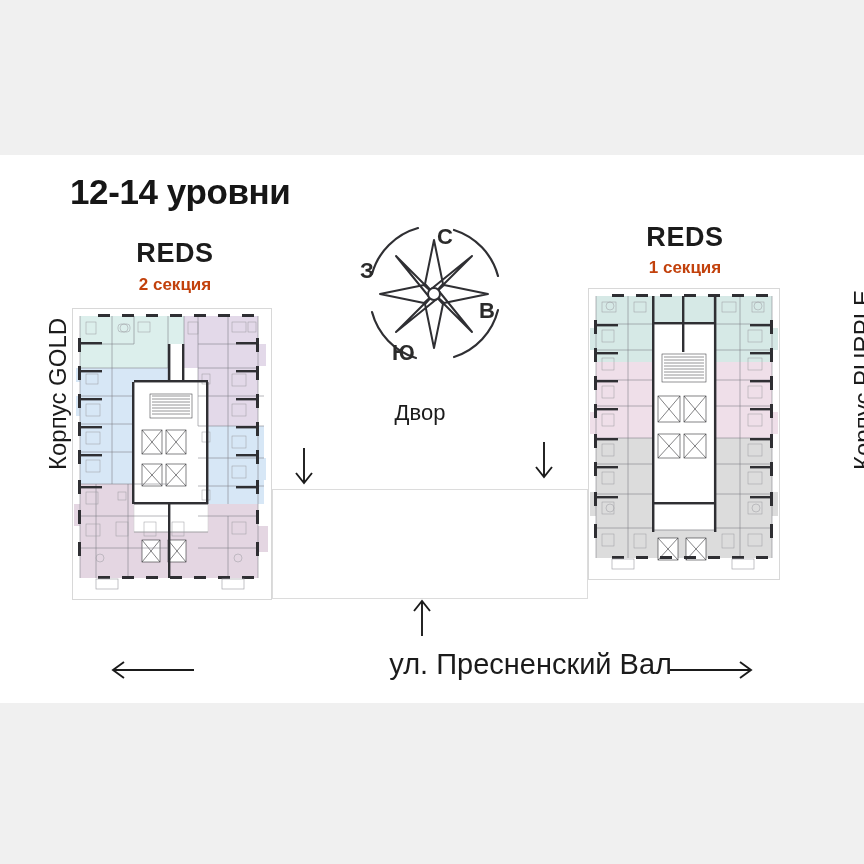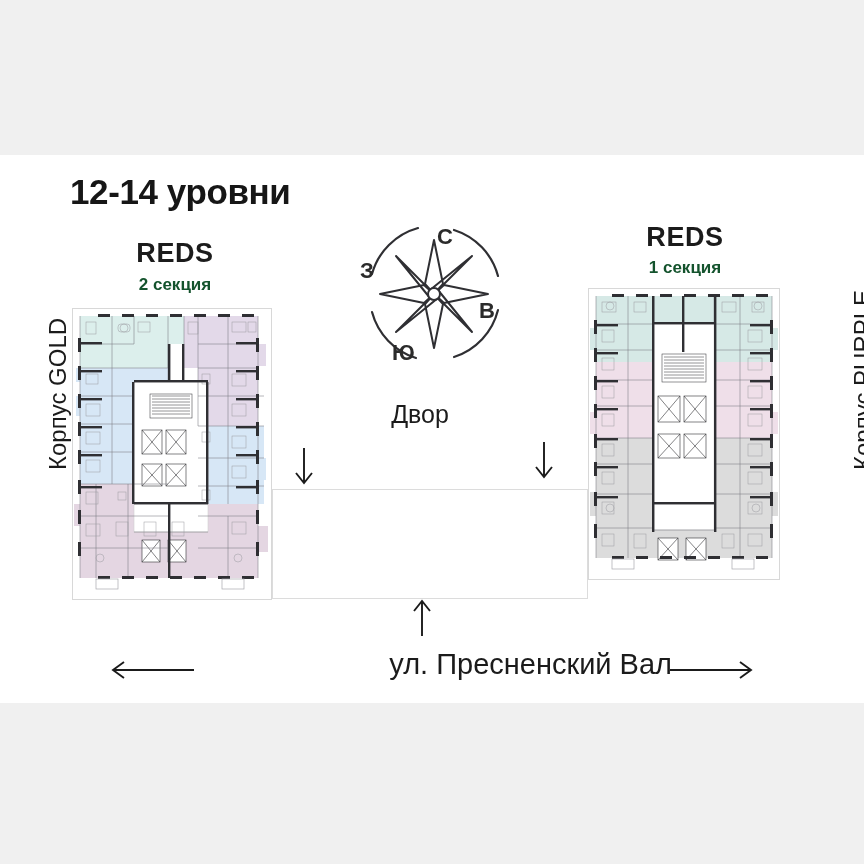--- a/index.html
+++ b/index.html
@@ -20,38 +20,38 @@
   .title{
     position:absolute;left:70px;top:172px;
     font-size:35px;font-weight:bold;color:#161616;
     letter-spacing:-0.4px;
   }
   .bldg-name{
     position:absolute;font-size:27px;font-weight:bold;color:#1b1b1b;
     letter-spacing:0.6px;text-align:center;
   }
   .bldg-sec{
-    position:absolute;font-size:17px;font-weight:bold;color:#14532d;
+    position:absolute;font-size:17px;font-weight:bold;color:#c2410c;
     text-align:center;
   }
   #name-left{left:60px;top:238px;width:230px;}
   #sec-left{left:60px;top:275px;width:230px;}
   #name-right{left:575px;top:222px;width:220px;}
   #sec-right{left:575px;top:258px;width:220px;}
 
   .side-label{
     position:absolute;font-size:24px;color:#1b1b1b;
     white-space:nowrap;transform-origin:0 0;
   }
   #side-left{left:44px;top:470px;transform:rotate(-90deg);}
   #side-right{left:849px;top:470px;transform:rotate(-90deg);}
 
   #yard-label{
     position:absolute;left:330px;top:400px;width:180px;text-align:center;
-    font-size:25px;color:#1b1b1b;
+    font-size:22px;color:#1b1b1b;
   }
   #street-label{
     position:absolute;left:192px;top:648px;width:480px;text-align:right;
     font-size:29px;color:#1b1b1b;white-space:nowrap;
   }
 
   
   .arrow{position:absolute;}
 
   

